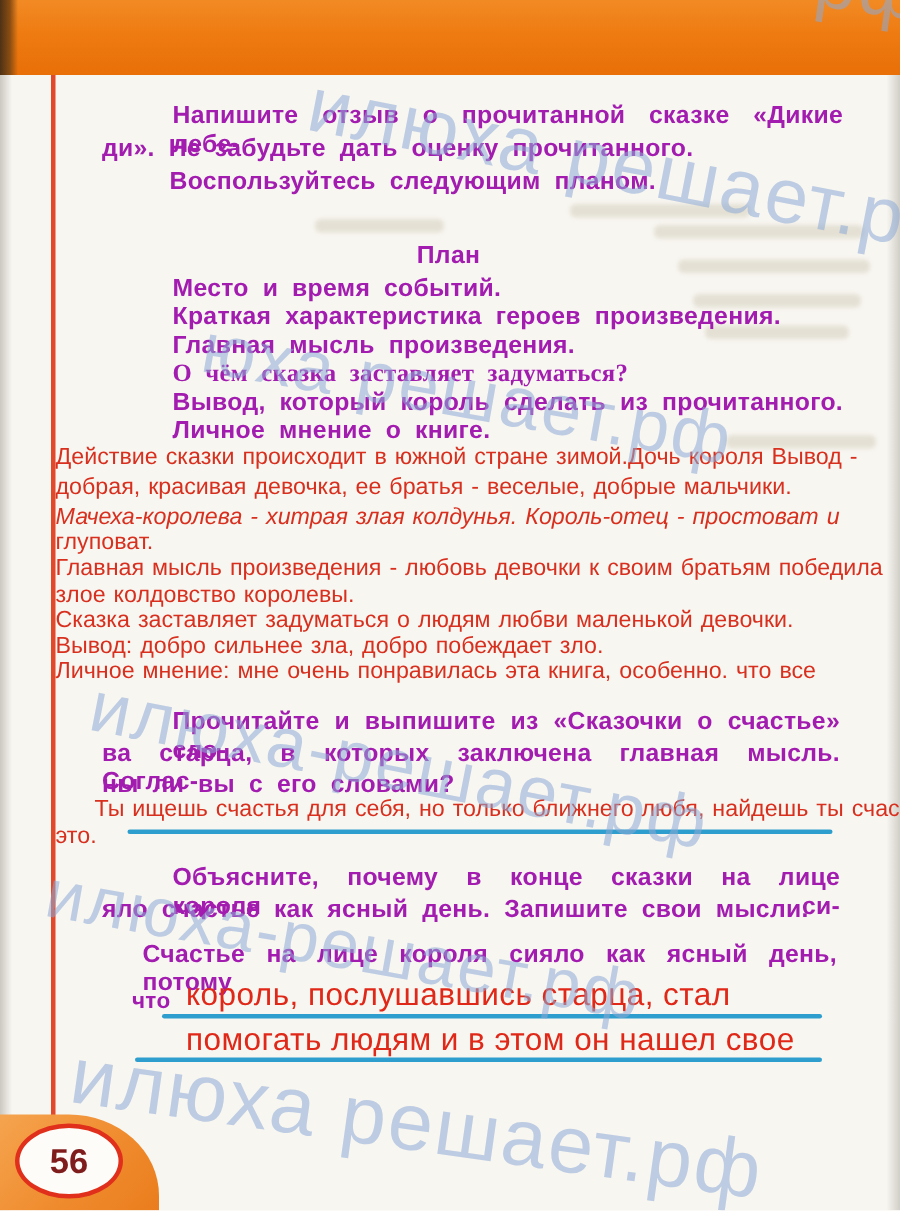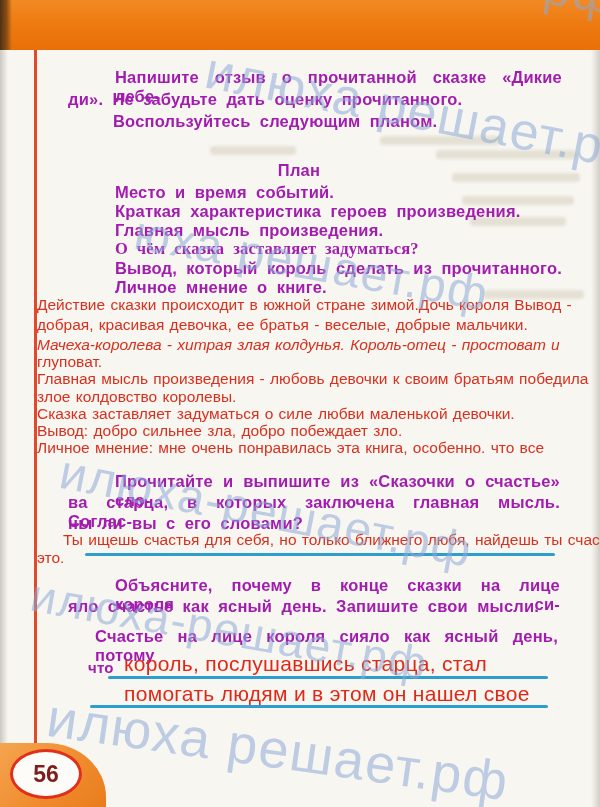--- a/index.html
+++ b/index.html
@@ -73,21 +73,21 @@
   <div class="ln print" style="left:115px;top:240px;font-family:Liberation Serif, serif;">О чём сказка заставляет задуматься?</div>
   <div class="ln print" style="left:115px;top:259px;">Вывод, который король сделать из прочитанного.</div>
   <div class="ln print" style="left:115px;top:278px;">Личное мнение о книге.</div>
 
   <div class="ln red" style="left:37px;top:296px;">Действие сказки происходит в южной стране зимой.Дочь короля Вывод -</div>
   <div class="ln red" style="left:37px;top:316px;">добрая, красивая девочка, ее братья - веселые, добрые мальчики.</div>
   <div class="ln red" style="left:37px;top:336px;font-style:italic;">Мачеха-королева - хитрая злая колдунья. Король-отец - простоват и</div>
   <div class="ln red" style="left:37px;top:353px;">глуповат.</div>
   <div class="ln red" style="left:37px;top:370px;">Главная мысль произведения - любовь девочки к своим братьям победила</div>
   <div class="ln red" style="left:37px;top:388px;">злое колдовство королевы.</div>
-  <div class="ln red" style="left:37px;top:405px;">Сказка заставляет задуматься о силе любви маленькой девочки.</div>
+  <div class="ln red" style="left:37px;top:405px;">Сказка заставляет задуматься о людям любви маленькой девочки.</div>
   <div class="ln red" style="left:37px;top:422px;">Вывод: добро сильнее зла, добро побеждает зло.</div>
   <div class="ln red" style="left:37px;top:439px;">Личное мнение: мне очень понравилась эта книга, особенно. что все</div>
 
   <div class="ln print just" style="left:115px;right:40px;top:472px;">Прочитайте и выпишите из «Сказочки о счастье» сло-</div>
   <div class="ln print just" style="left:68px;right:40px;top:493px;">ва старца, в которых заключена главная мысль. Соглас-</div>
   <div class="ln print" style="left:68px;top:514px;">ны ли вы с его словами?</div>
 
   <div class="ln red" style="left:37px;top:531px;padding-left:26px;">Ты ищешь счастья для себя, но только ближнего любя, найдешь ты счастье</div>
   <div class="ln red" style="left:37px;top:549px;">это.</div>
   <div class="bline" style="left:85px;top:553px;width:470px;"></div>

